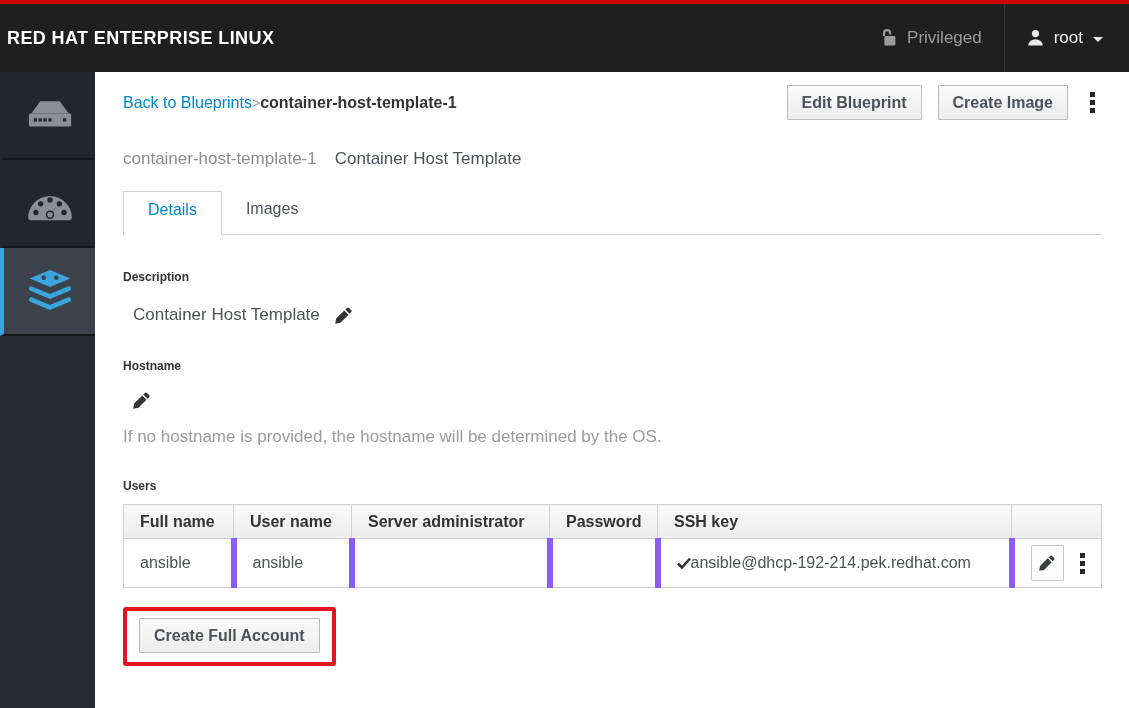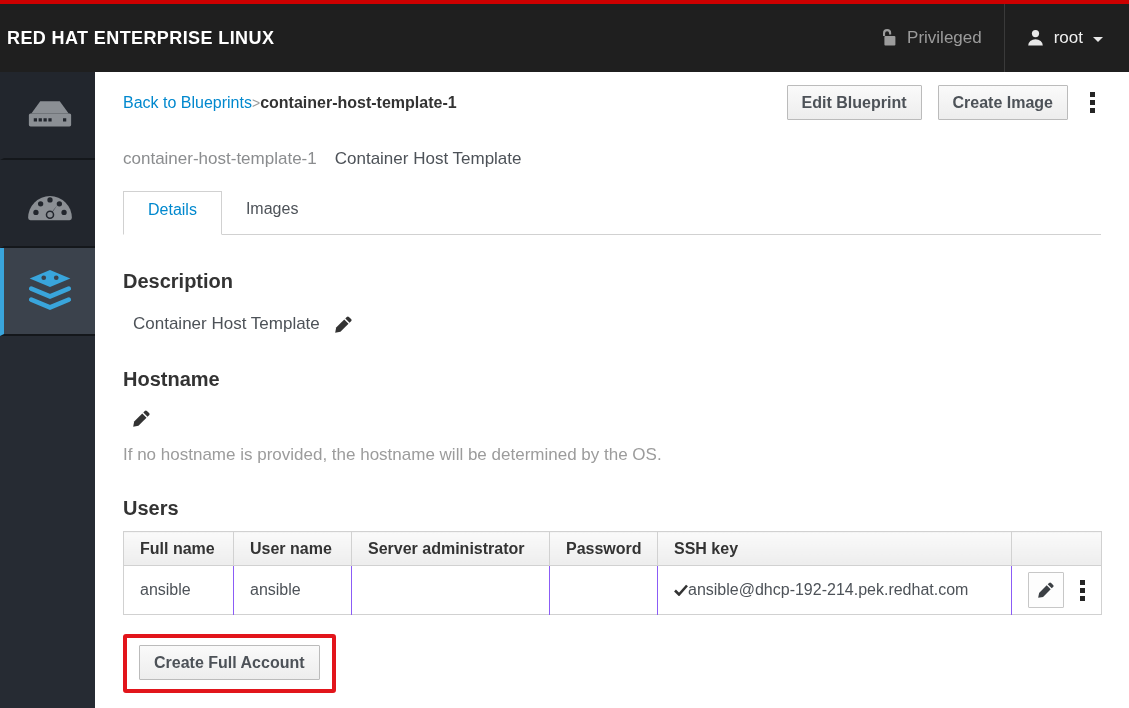--- a/index.html
+++ b/index.html
@@ -49,39 +49,39 @@
   .bp-name { color:#8b8d8f; }
   .bp-desc { color:#4d5258; }
 
   
   .tabs { margin-top:22px; display:flex; border-bottom:1px solid #d1d1d1; height:44px; }
   .tab { font-size:16px; color:#4d5258; padding:9px 24px; cursor:pointer; }
   .tab.active { color:#0088ce; background:#fff; border:1px solid #d1d1d1; border-bottom:1px solid #fff;
                 margin-bottom:-1px; }
 
   
-  .section-h { font-size:20px; font-weight:bold; color:#333; }
+  .section-h { font-size:12px; font-weight:bold; color:#333; }
   .desc-h { margin-top:35px; }
   .desc-row { margin-top:21px; margin-left:10px; display:flex; align-items:center; gap:15px;
               font-size:17px; color:#4d5258; }
   .edit-link { cursor:pointer; display:inline-flex; }
   .host-h { margin-top:34px; }
   .host-edit { margin-top:19px; margin-left:10px; }
   .helper { margin-top:14px; font-size:17px; color:#9c9c9c; }
   .users-h { margin-top:32px; }
 
   
   table { margin-top:11px; border-collapse:collapse; table-layout:fixed; width:978px;
           border:1px solid #d1d1d1; font-size:16px; }
   th { background:linear-gradient(to bottom,#fafafa 0%,#ededed 100%);
        color:#333; font-weight:600; text-align:left; padding:6px 10px 6px 16px; height:34px;
        border-right:1px solid #d1d1d1; border-bottom:1px solid #d1d1d1; }
   th:last-child { border-right:none; }
   td { color:#4d5258; padding:6px 10px 6px 16px; height:46px;
-       border-right:1px solid #8b5cf6; vertical-align:middle; }
+       border-right:6px solid #8b5cf6; vertical-align:middle; }
   td:last-child { border-right:none; }
   .ssh-cell { display:flex; align-items:center; }
   .row-actions { display:flex; align-items:center; gap:10px; justify-content:center; }
   .icon-btn { width:37px; height:36px; background:#fdfdfd; border:1px solid #c7c7c7; border-radius:1px;
               display:flex; align-items:center; justify-content:center; cursor:pointer; }
 
   
   .annotation-box { display:inline-block; margin-top:19px; border:4px solid #e2151b; border-radius:3px;
                     padding:7px 12px 9px 12px; }
 </style>

